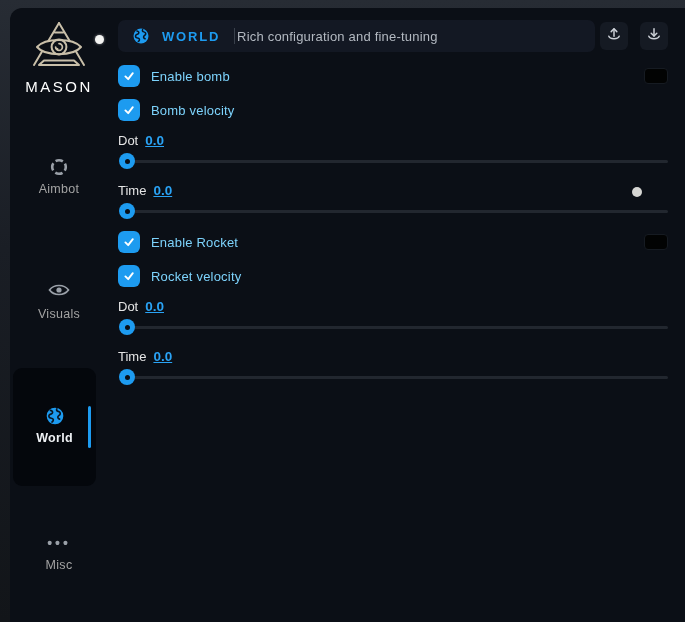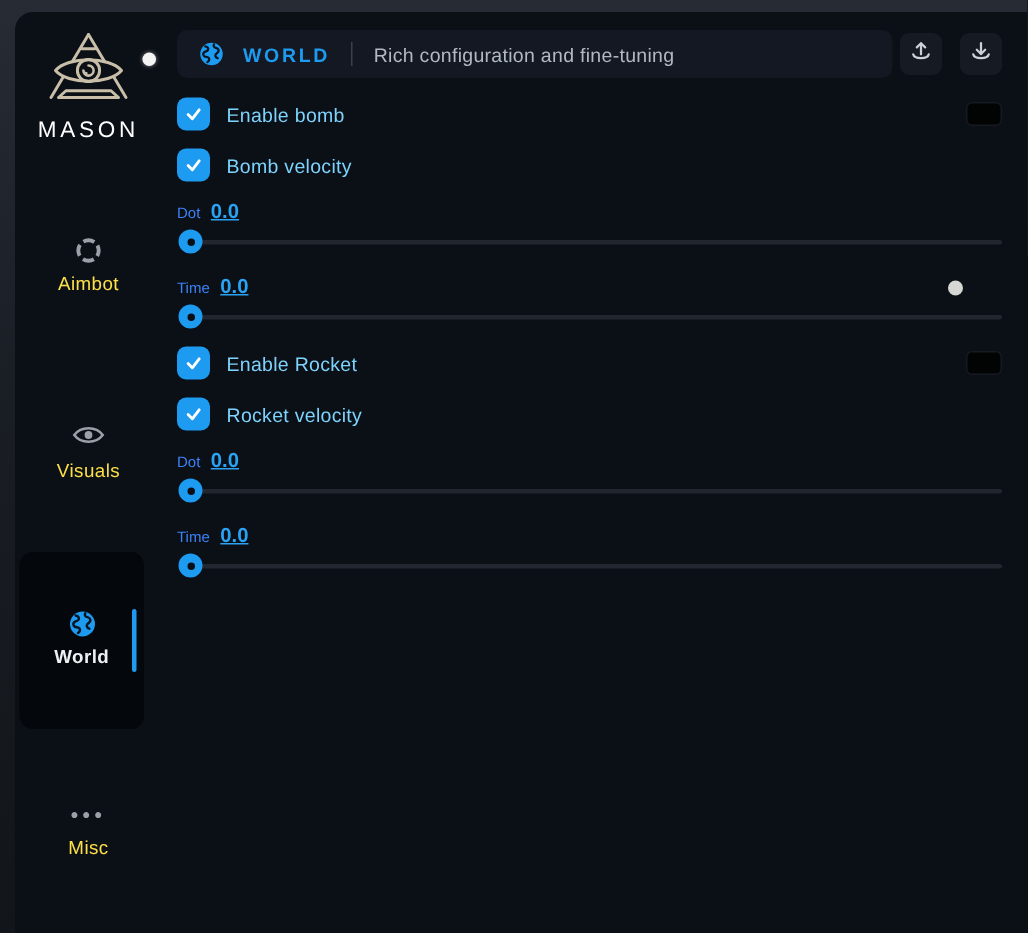--- a/index.html
+++ b/index.html
@@ -19,39 +19,39 @@
   
   .sidebar { position:absolute; left:0; top:0; width:98px; height:100%; }
 
   .logo { position:absolute; top:12px; left:0; width:98px; text-align:center; }
   .logo svg { display:block; margin:0 auto; }
   .logo-text { display:block; margin-top:4px; font-size:15px; font-weight:400; letter-spacing:2.5px; color:#ffffff; }
 
   .side-item { position:absolute; left:0; width:98px; text-align:center; cursor:pointer; }
   .side-icon { display:block; height:20px; }
   .side-icon svg { vertical-align:top; }
-  .side-label { display:block; margin-top:5px; font-size:12.5px; color:#fde047; letter-spacing:.3px; }
+  .side-label { display:block; margin-top:5px; font-size:12.5px; color:#a3a3a3; letter-spacing:.3px; }
 
   .side-item.selected { left:3px; width:83px; height:118px; background:#04070c; border-radius:9px; }
   .side-item.selected .side-icon { margin-top:38px; }
   .side-item.selected .side-label { color:#eef1f4; font-weight:700; }
   .sel-indicator { position:absolute; right:5px; top:38px; width:3px; height:42px; border-radius:2px; background:#1d9bf0; }
 
   
   .content { position:absolute; left:108px; top:12px; width:550px; }
 
   .header-row { display:flex; align-items:center; height:32px; }
   .header-bar {
     display:flex; align-items:center; width:477px; height:32px;
     background:#131823; border-radius:7px; padding-left:14px;
   }
   .header-bar .globe { display:inline-flex; color:#1d9bf0; }
   .tab-title { margin-left:12px; font-size:13px; font-weight:700; letter-spacing:1.8px; color:#1d9bf0; }
   .hdr-sep { width:1px; height:16px; background:#39404b; margin-left:14px; }
-  .hdr-subtitle { margin-left:14px; font-size:13px; color:#b3b9c1; letter-spacing:.2px; }
+  .hdr-subtitle { margin-left:2px; font-size:13px; color:#b3b9c1; letter-spacing:.2px; }
 
   .icon-btn {
     width:28px; height:28px; background:#151a23; border-radius:6px;
     display:flex; align-items:center; justify-content:center; color:#ccd1d7; cursor:pointer;
   }
   .icon-btn.upload { margin-left:5px; }
   .icon-btn.download { margin-left:12px; }
 
   .row { display:flex; align-items:center; margin-top:12px; height:22px; }
   .row.first { margin-top:13px; }
@@ -63,21 +63,21 @@
   .checkbox.checked svg { display:block; }
   .cb-label { margin-left:11px; font-size:13px; color:#7dd3fc; letter-spacing:.2px; }
   .swatch {
     margin-left:auto; margin-right:0; width:24px; height:16px;
     background:#020303; border:1px solid #161b22; border-radius:4px; cursor:pointer;
   }
 
   .slider-group { margin-top:12px; }
   .slider-group + .slider-group { margin-top:14px; }
   .slider-label-row { display:flex; align-items:baseline; height:15px; }
-  .s-label { font-size:10px; color:#3b82f6; }
+  .s-label { font-size:13px; color:#e5e5e5; }
   .s-value { margin-left:7px; font-size:13.5px; font-weight:600; color:#2aa3f5;text-decoration:underline; }
   .slider-track-row { position:relative; height:16px; margin-top:5px; cursor:pointer; }
   .track { position:absolute; left:2px; right:0; top:6.5px; height:3px; background:#22272f; border-radius:2px; }
   .thumb { position:absolute; left:1px; top:0; width:16px; height:16px; border-radius:50%; background:#1d9bf0; }
   .thumb::after { content:""; position:absolute; left:5.5px; top:5.5px; width:5px; height:5px; border-radius:50%; background:#0a0e15; }
 
   .dot { position:absolute; border-radius:50%; }
   .dot.white { left:95px; top:35px; width:9px; height:9px; background:#f4f4f2; box-shadow:0 0 3px rgba(255,255,255,.5); }
   .dot.gray { left:632px; top:187px; width:10px; height:10px; background:#d6d6d3; }
 

